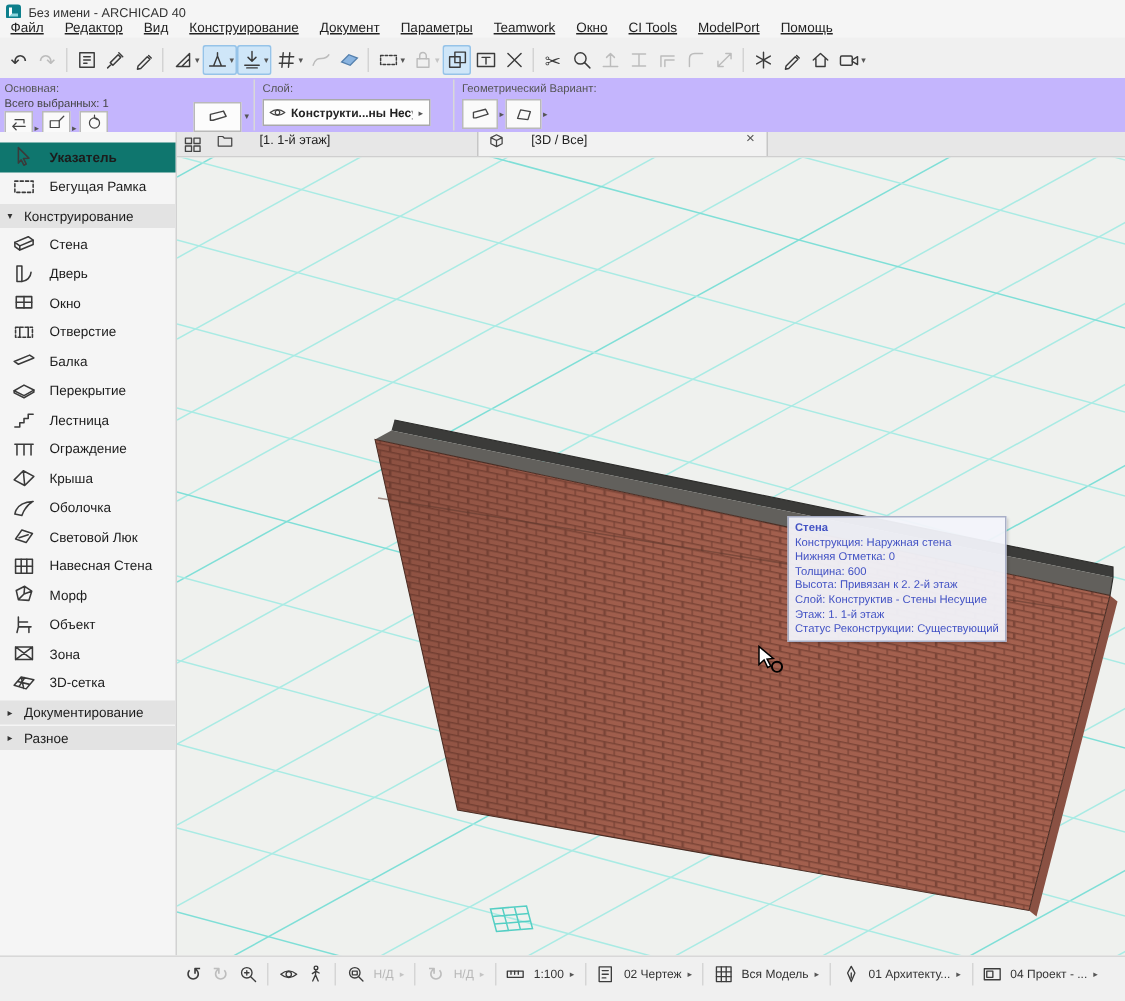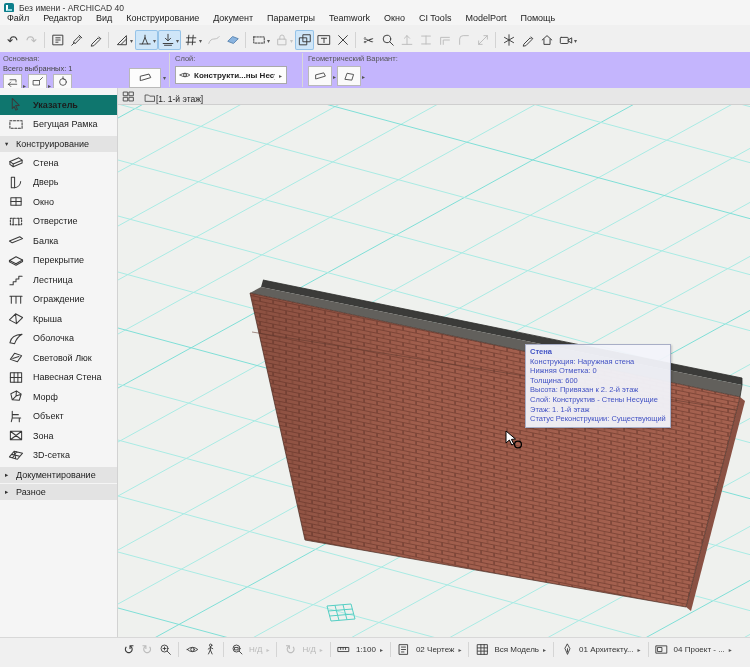--- a/index.html
+++ b/index.html
@@ -7,21 +7,21 @@
        font-family:"Liberation Sans",sans-serif;font-size:9px;color:#222;}
   svg{display:block}
   
   .titlebar{position:absolute;left:0;top:0;right:0;height:15px;background:#f5f5f5;
             display:flex;align-items:center;gap:5px;padding-left:4px;}
   .app-icon{width:10px;height:10px;background:#0d7f8c;border-radius:2px;position:relative;flex:0 0 auto;}
   .app-icon:after{content:"";position:absolute;left:2px;top:2px;right:2px;bottom:2px;
             border-left:2px solid #fff;border-bottom:2px solid #8fd7df;}
   .title-text{font-size:8.5px;color:#333;}
   
-  .menubar{position:absolute;left:0;top:12px;right:0;height:13px;background:#f5f5f5;display:flex;}
+  .menubar{position:absolute;left:0;top:12px;right:0;height:13px;background:#f5f5f5;display:flex;text-decoration:underline;}
   .menu-item{padding:0 7px;line-height:13px;font-size:9px;color:#222;cursor:default;}
   
   .toolbar{position:absolute;left:0;top:28px;right:0;height:24px;background:#f0f0f0;
            border-bottom:1px solid #e2e2e2;display:flex;align-items:center;padding-left:3px;}
   .tb-btn{height:20px;display:flex;align-items:center;justify-content:center;padding:0 2px;
           color:#3b3b3b;border-radius:2px;position:relative;}
   .tb-btn .ic{width:15px;height:15px;display:flex;align-items:center;justify-content:center;}
   .tb-btn .ic svg{width:14px;height:14px;}
   .tb-btn.active{background:#cfe6f8;box-shadow:0 0 0 1px #96c3e8 inset;}
   .tb-btn.disabled{color:#bcbcbc;}
@@ -62,21 +62,21 @@
   .tool-row.selected{background:#0f766e;font-weight:bold;}
   .tool-label{font-size:9px;color:#1c1c1c;white-space:nowrap;}
   .tool-header{height:16px;background:#e3e3e3;display:flex;align-items:center;gap:5px;
                padding-left:5px;margin:1.5px 0;}
   .tool-header .arr{font-size:6.5px;color:#333;width:6px;}
   
   .tabbar{position:absolute;left:118px;top:88px;right:0;height:17px;background:#e7e7e7;
           border-bottom:1px solid #cfcfcf;display:flex;align-items:stretch;box-sizing:border-box;}
   .quadview-btn{width:20px;display:flex;align-items:center;justify-content:center;color:#444;}
   .quadview-btn svg{width:13px;height:13px;}
-  .tab{display:flex;align-items:flex-end;gap:0;padding:0 6px;color:#222;font-size:8.5px;}
+  .tab{display:flex;align-items:flex-start;gap:17px;padding:0 6px;color:#222;font-size:8.5px;}
   .tab .ic{width:12px;height:12px;color:#444;}
   .tab .ic svg{width:12px;height:12px;}
   .tab.active{background:#f2f2f2;border-left:1px solid #c6c6c6;border-right:1px solid #c6c6c6;
               margin-left:92px;width:180px;}
   .tab-close{margin-left:auto;color:#555;font-size:10px;line-height:10px;padding:0 2px;}
   
   .viewport{position:absolute;left:118px;top:105px;right:0;bottom:30px;background:#eff1ee;overflow:hidden;}
   .tooltip{position:absolute;left:525px;top:344px;background:rgba(242,243,250,0.95);
            border:1px solid #a8aec6;box-shadow:1px 1px 2px rgba(0,0,0,.18);
            padding:2px 4px 3px 4px;z-index:5;width:max-content;max-width:136px;}
@@ -684,20 +684,29 @@
         </svg>
       </span>
     </div>
   <div class="tab">
     <span class="ic">
         <svg viewBox="0 0 16 16" fill="none" stroke="currentColor" stroke-width="1.1" stroke-linecap="round" stroke-linejoin="round">
           <path d="M2 4 H6 L7.5 5.5 H14 V12.5 H2 Z"></path>
         </svg>
       </span>
     <span>[1. 1-й этаж]</span>
+  </div>
+  <div class="tab active">
+    <span class="ic">
+        <svg viewBox="0 0 16 16" fill="none" stroke="currentColor" stroke-width="1.1" stroke-linecap="round" stroke-linejoin="round">
+          <path d="M3 5 L8 2.5 L13 5 V10.5 L8 13 L3 10.5 Z M3 5 L8 7.5 L13 5 M8 7.5 V13"></path>
+        </svg>
+      </span>
+    <span>[3D / Все]</span>
+    <span class="tab-close">×</span>
   </div>
 </div>
 
 <div class="viewport">
   <svg id="scene" width="632" height="532" viewBox="118 105 632 532">
     <defs>
       <pattern id="brick" width="13" height="8" patternUnits="userSpaceOnUse" patternTransform="skewY(11.5)">
         <rect width="13" height="8" fill="#a5614f"></rect>
         <path d="M0 0.5 H13 M0 4.5 H13" stroke="#7d4638" stroke-width="0.9" fill="none"></path>
         <path d="M6.5 0.5 V4.5 M0.5 4.5 V8.5 M12.7 4.5 V8.5" stroke="#7d4638" stroke-width="0.9" fill="none"></path>

